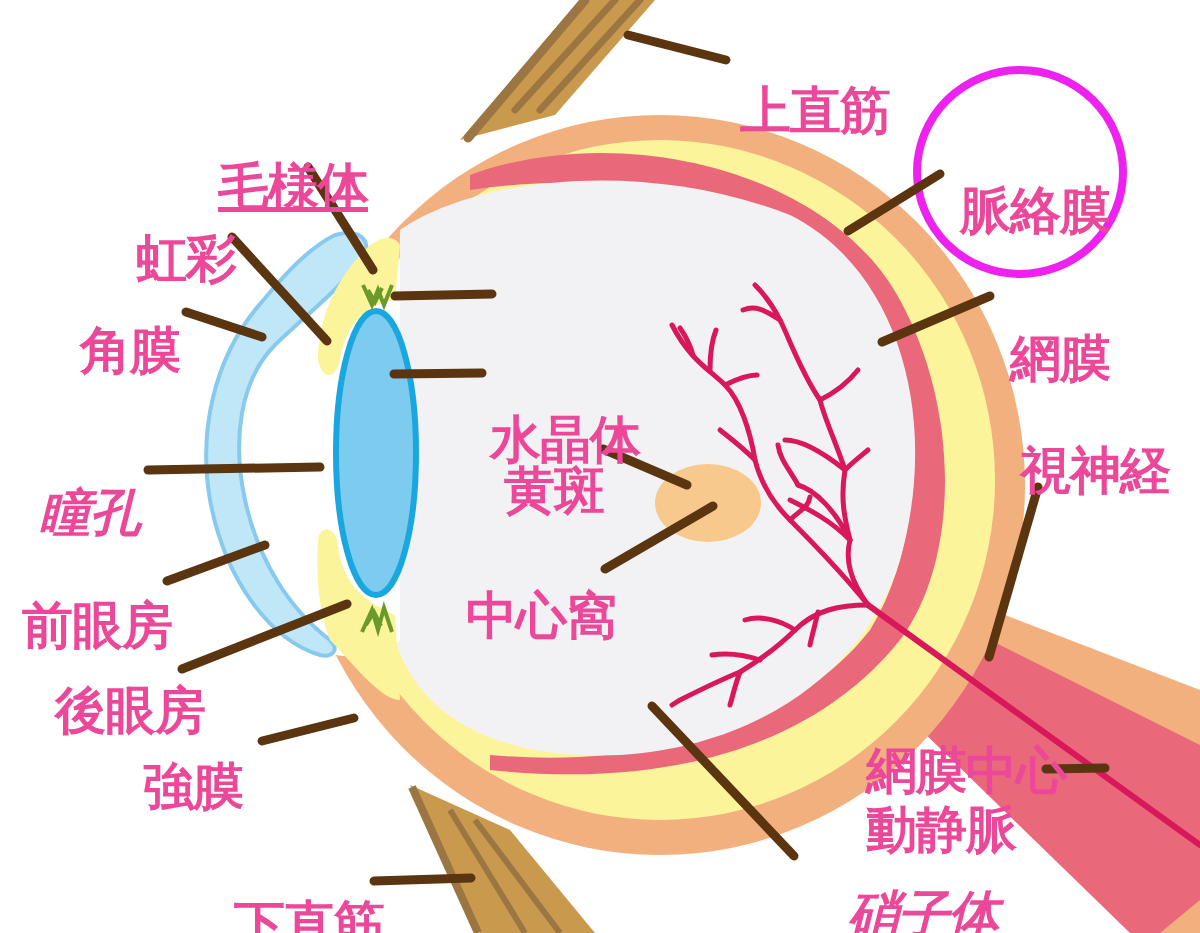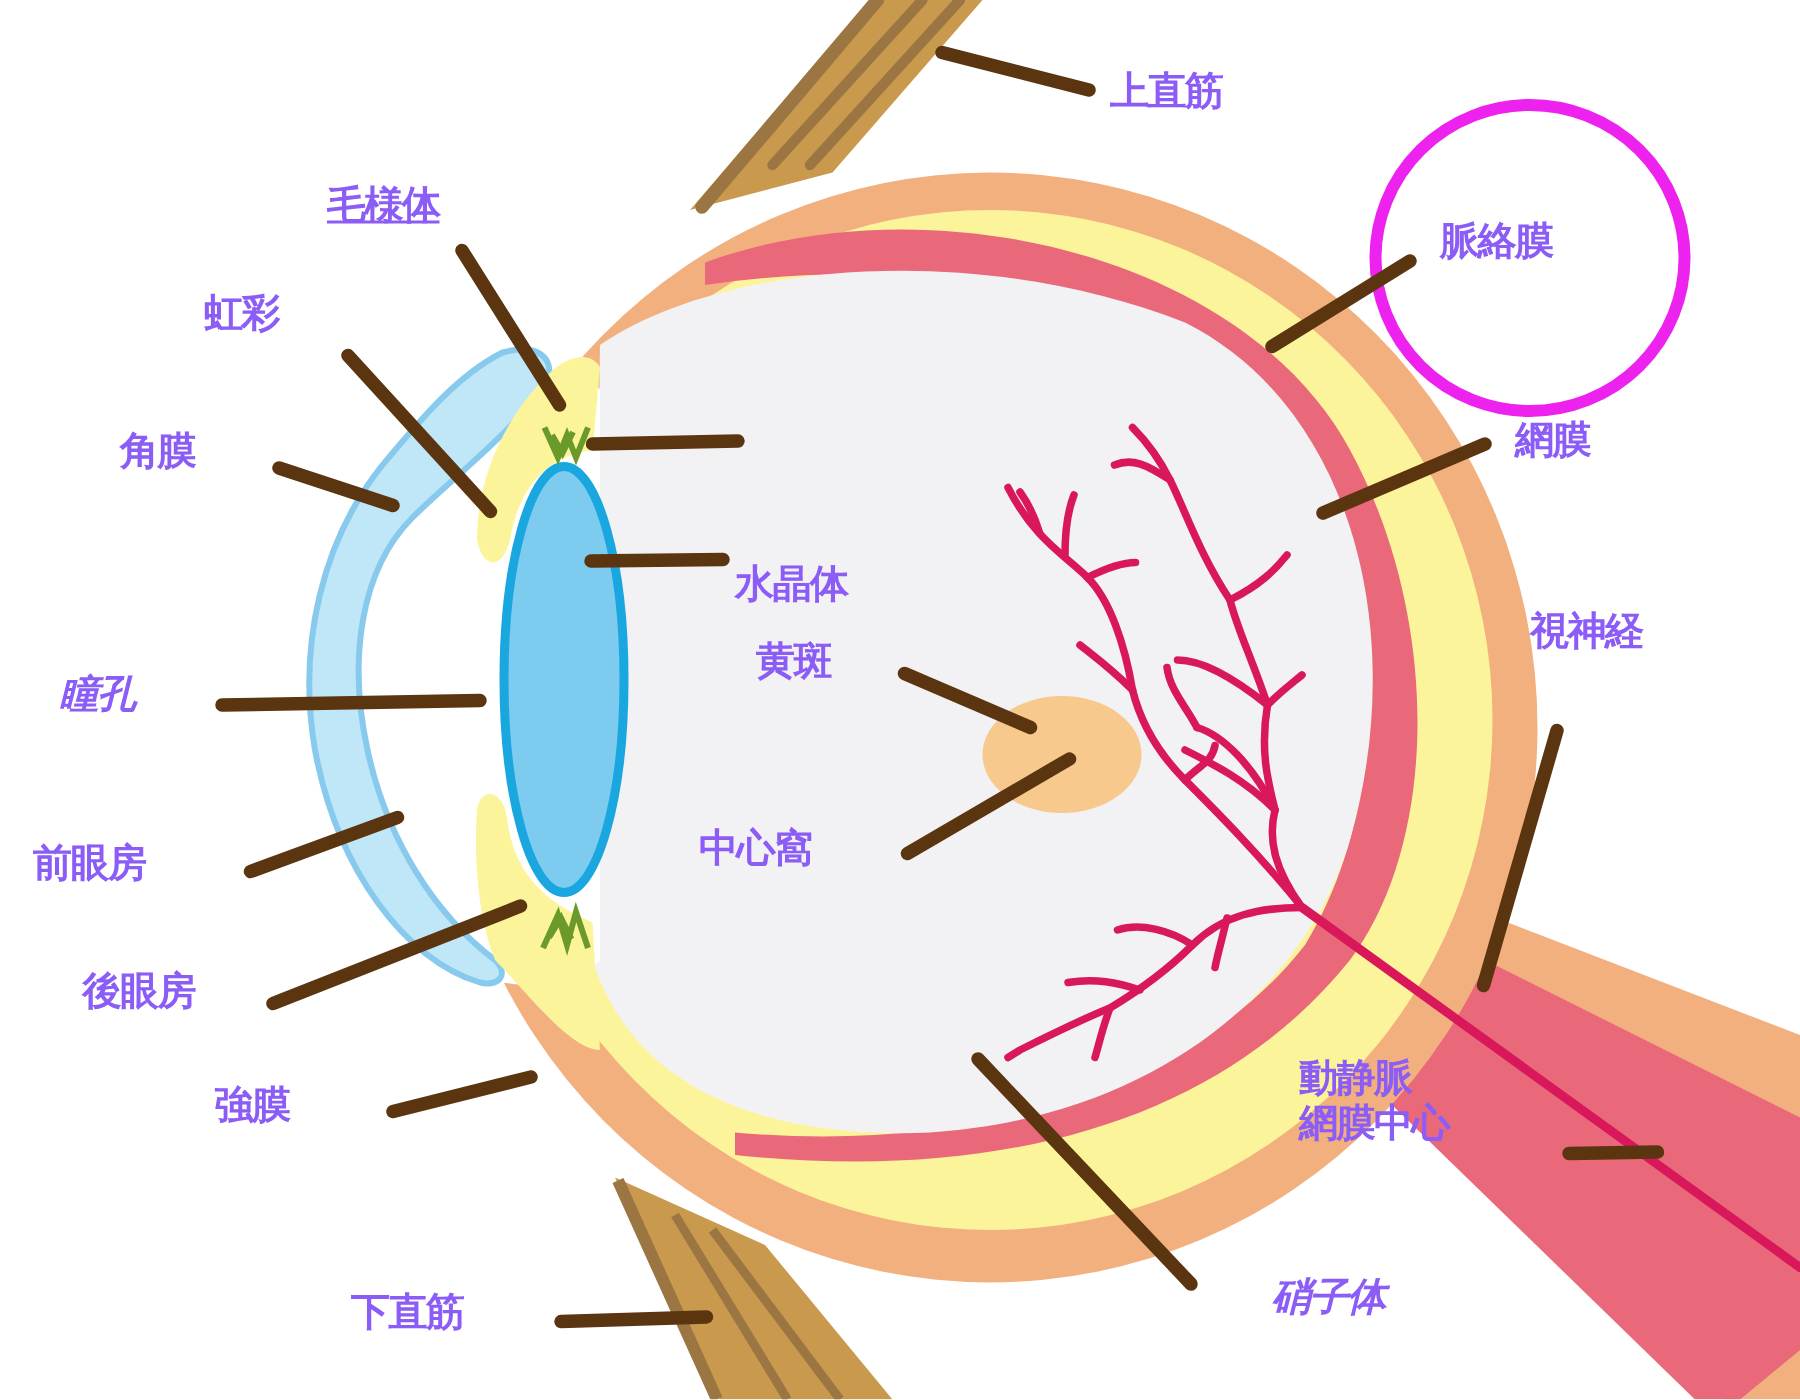--- a/index.html
+++ b/index.html
@@ -1,26 +1,27 @@
 <!DOCTYPE html>
 <html><head>
 <meta charset="utf-8">
 <style>
   html, body { margin: 0; padding: 0; background: #ffffff; }
   #stage { position: relative; width: 1200px; height: 933px; overflow: hidden; background: #ffffff; }
   #stage svg { position: absolute; left: 0; top: 0; }
   .label {
     position: absolute;
     font-family: "DejaVu Sans", sans-serif;
-    font-size: 26px;
+    font-size: 51px;
     font-weight: bold;
-    color: #8b5cf6;
+    color: #ec4899;
     line-height: 1;
     white-space: nowrap;
     letter-spacing: -1px;
+    margin-top: 37px;
   }
   .label.two-line { line-height: 1.15; }
 </style>
 </head>
 <body>
 
 <div id="stage">
   <svg width="1200" height="933" viewBox="0 0 1200 933">
 
     <g>
@@ -115,29 +116,29 @@
       <line x1="1046" y1="769" x2="1105" y2="768"></line>
       <line x1="374" y1="881" x2="471" y2="878"></line>
       <line x1="652" y1="706" x2="794" y2="856"></line>
     </g>
   </svg>
 
   <div class="label" style="left:740px; top:48px;">上直筋</div>
   <div class="label" style="left:218px; top:124px;text-decoration:underline;">毛様体</div>
   <div class="label" style="left:960px; top:148px;text-align:center;">脈絡膜</div>
   <div class="label" style="left:136px; top:196px;">虹彩</div>
-  <div class="label" style="left:1010px; top:281px;">網膜</div>
+  <div class="label" style="left:1010px; top:296px;">網膜</div>
   <div class="label" style="left:80px; top:288px;">角膜</div>
   <div class="label" style="left:490px; top:377px;">水晶体</div>
   <div class="label" style="left:504px; top:428px;">黄斑</div>
   <div class="label" style="left:1020px; top:408px;">視神経</div>
   <div class="label" style="left:40px; top:450px;font-style:italic;">瞳孔</div>
   <div class="label" style="left:466px; top:553px;">中心窩</div>
   <div class="label" style="left:22px; top:563px;">前眼房</div>
   <div class="label" style="left:55px; top:648px;">後眼房</div>
   <div class="label" style="left:143px; top:724px;">強膜</div>
   <div class="label two-line" style="left:866px; top:705px;">
+    <div>網膜中心</div>
     <div>動静脈</div>
-    <div>網膜中心</div>
   </div>
   <div class="label" style="left:234px; top:862px;">下直筋</div>
   <div class="label" style="left:848px; top:852px;font-style:italic;">硝子体</div>
 </div>
 
 </body></html>

